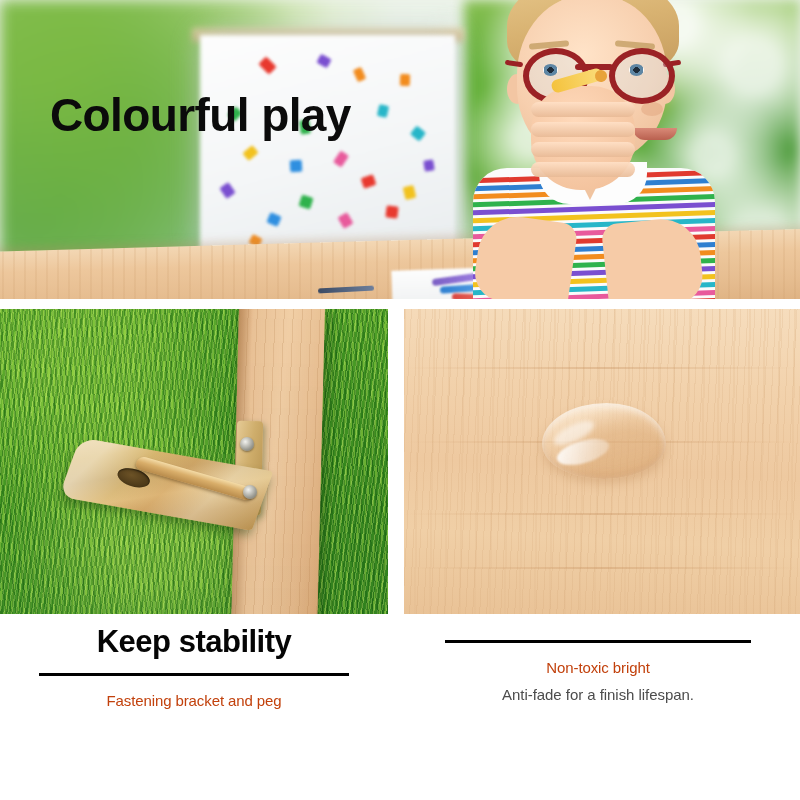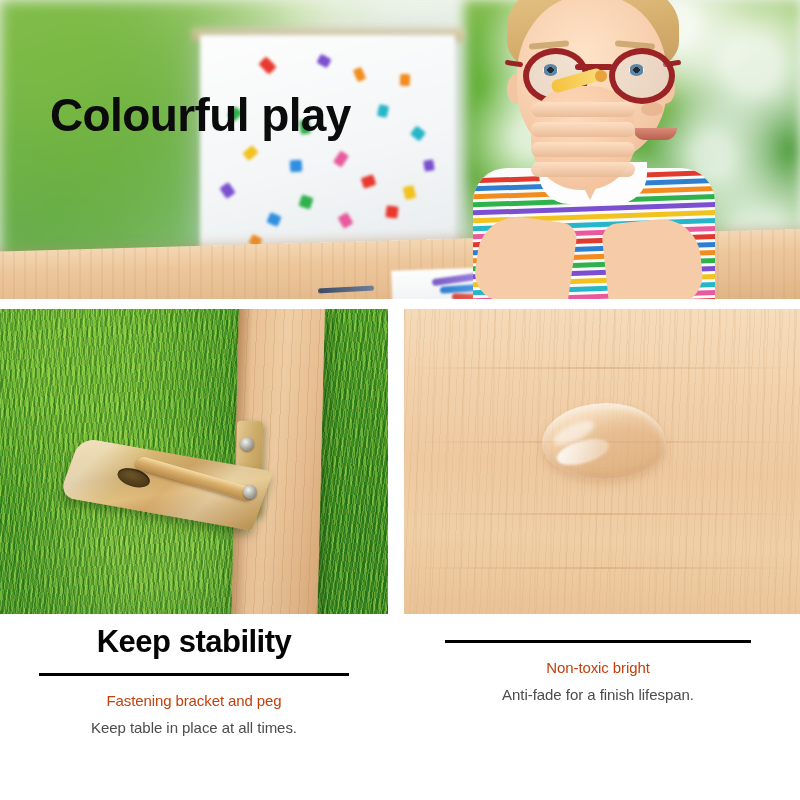--- a/index.html
+++ b/index.html
@@ -352,21 +352,20 @@
     <div class="droplet">
       <div class="drop-rim"></div>
       <div class="drop-gloss"></div>
     </div>
   </div>
 
   <div class="cap cap-left">
     <div class="cap-title">Keep stability</div>
     <div class="cap-rule cap-rule-l"></div>
     <div class="cap-sub">Fastening bracket and peg</div>
-    <div class="cap-note">Keep table in place at all times.</div>
   </div>
 
   <div class="cap cap-right">
     <div class="cap-rule cap-rule-r"></div>
     <div class="cap-sub">Non-toxic bright</div>
     <div class="cap-note">Anti-fade for a finish lifespan.</div>
   </div>
 
 </div>
 

